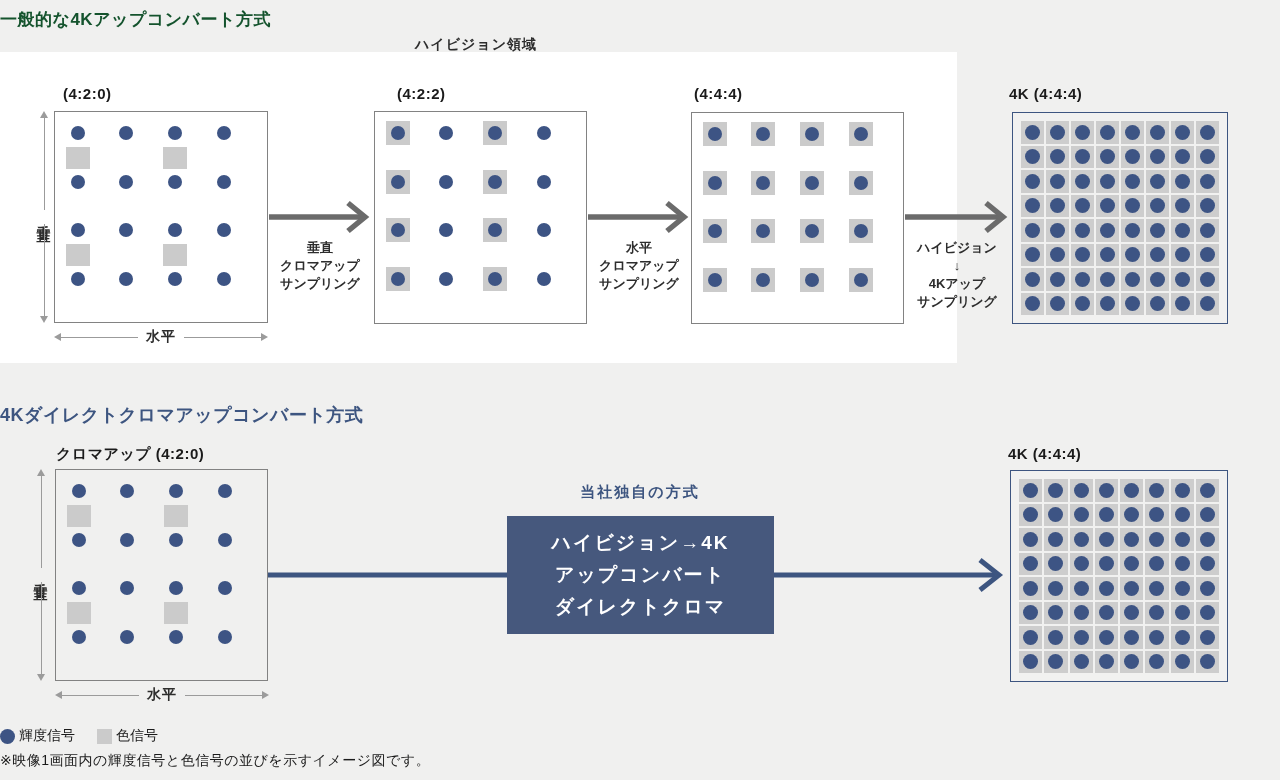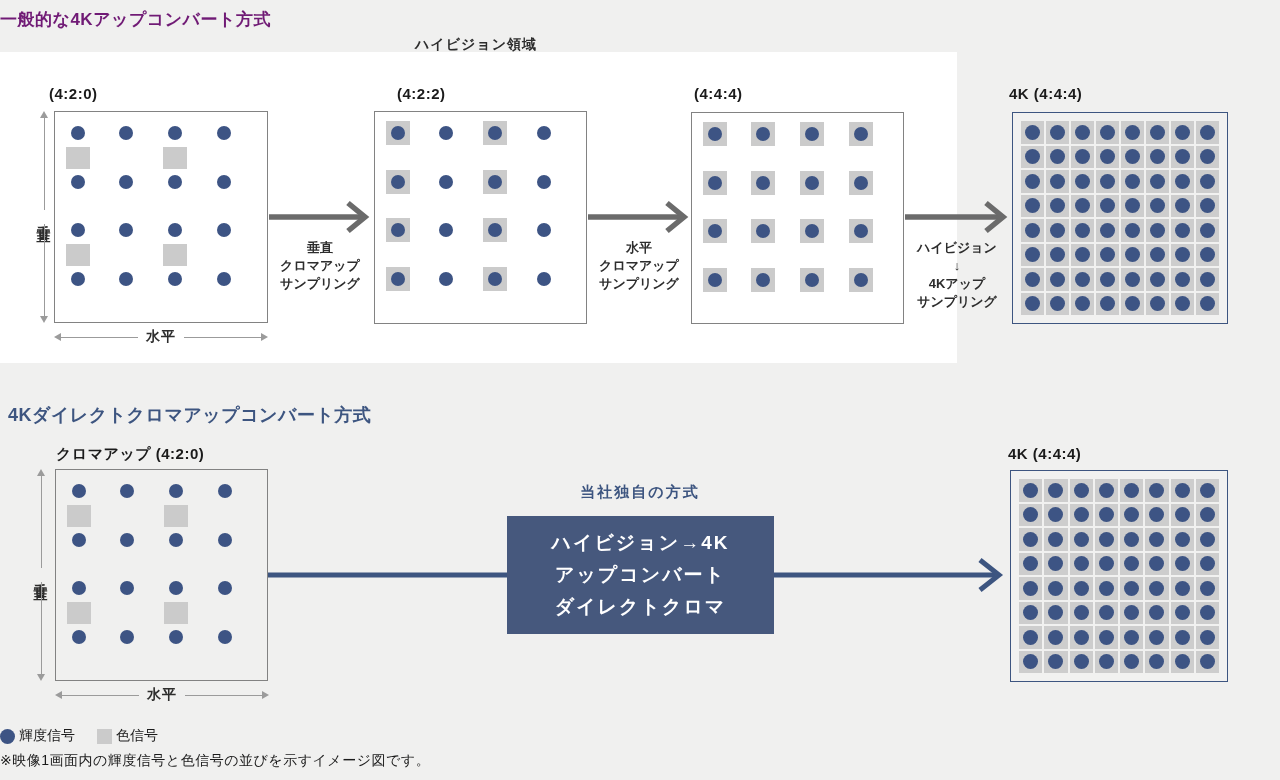--- a/index.html
+++ b/index.html
@@ -5,22 +5,22 @@
   :root{
     --bg:#f0f0ef; --band:#ffffff; --dot:#3d5484; --sq:#cbcbcb;
     --navy:#3d5580; --boxfill:#46587d; --cell:#cdcdcd; --agray:#6b6b6b;
     --axis:#9b9b9b; --ink:#1b1b1b;
   }
   *{margin:0;padding:0;box-sizing:border-box;}
   html,body{width:1280px;height:780px;overflow:hidden;}
   body{background:var(--bg);font-family:"Liberation Sans","DejaVu Sans",sans-serif;color:var(--ink);position:relative;}
   .abs{position:absolute;}
   .white-band{left:0;top:52px;width:957px;height:311px;background:var(--band);}
-  .title1{left:0;top:8px;font-size:17px;font-weight:700;letter-spacing:.5px;color:#701a75;}
-  .title2{left:0;top:403px;font-size:18px;font-weight:700;letter-spacing:.5px;color:var(--navy);margin-left:8px;}
+  .title1{left:0;top:8px;font-size:17px;font-weight:700;letter-spacing:.5px;color:#14532d;}
+  .title2{left:0;top:403px;font-size:18px;font-weight:700;letter-spacing:.5px;color:var(--navy);}
   .region-label{left:415px;top:36px;font-size:14px;font-weight:700;color:#2d2d2d;letter-spacing:1px;}
   .grid-label{font-size:15px;font-weight:700;color:#1b1b1b;letter-spacing:.5px;}
   .dotgrid{border:1px solid #828282;}
   .on-white{background:var(--band);}
   .chroma-sq{position:absolute;background:var(--sq);}
   .lum-dot{position:absolute;width:14px;height:14px;border-radius:50%;background:var(--dot);}
   .box4k{border:1px solid var(--navy);background:#f1f1f0;padding:8px;display:grid;grid-template-columns:repeat(8,1fr);grid-template-rows:repeat(8,1fr);gap:2px;}
   .cell4k{background:var(--cell);display:flex;align-items:center;justify-content:center;}
   .dot4k{width:15px;height:15px;border-radius:50%;background:var(--dot);}
   .garrow{position:absolute;top:197px;}
@@ -47,21 +47,21 @@
   .footnote{left:0;top:752px;font-size:14px;color:#1b1b1b;letter-spacing:.5px;}
 </style>
 </head>
 <body>
 
 <div class="abs white-band"></div>
 
 <div class="abs title1">一般的な4Kアップコンバート方式</div>
 <div class="abs region-label">ハイビジョン領域</div>
 
-<div class="abs grid-label" style="left:49px;top:85px">(4:2:0)</div>
+<div class="abs grid-label" style="left:63px;top:85px">(4:2:0)</div>
 <div class="abs dotgrid on-white" style="left:54px;top:111px;width:214px;height:212px">
     <div class="chroma-sq" style="left: 11px; top: 34.5px; width: 24px; height: 22px;"></div>
     <div class="chroma-sq" style="left: 11px; top: 131.5px; width: 24px; height: 22px;"></div>
     <div class="chroma-sq" style="left: 108px; top: 34.5px; width: 24px; height: 22px;"></div>
     <div class="chroma-sq" style="left: 108px; top: 131.5px; width: 24px; height: 22px;"></div>
     <div class="lum-dot" style="left: 16px; top: 14px;"></div>
     <div class="lum-dot" style="left: 16px; top: 63px;"></div>
     <div class="lum-dot" style="left: 16px; top: 111px;"></div>
     <div class="lum-dot" style="left: 16px; top: 160px;"></div>
     <div class="lum-dot" style="left: 64px; top: 14px;"></div>

